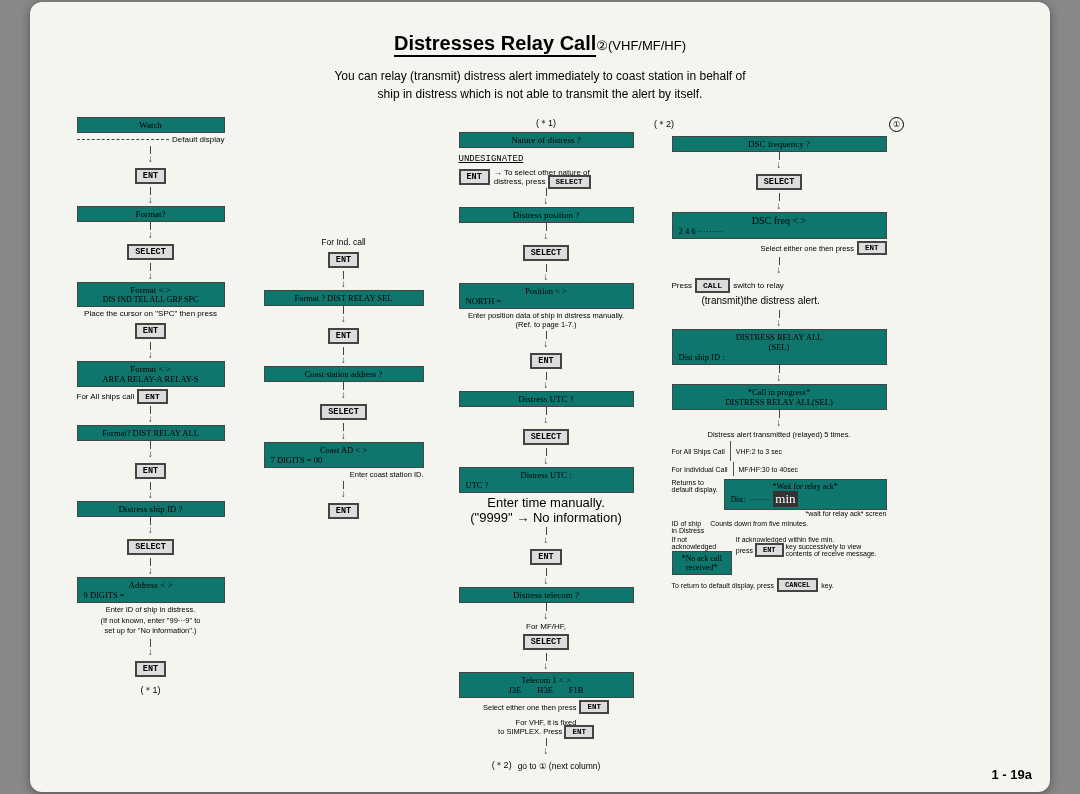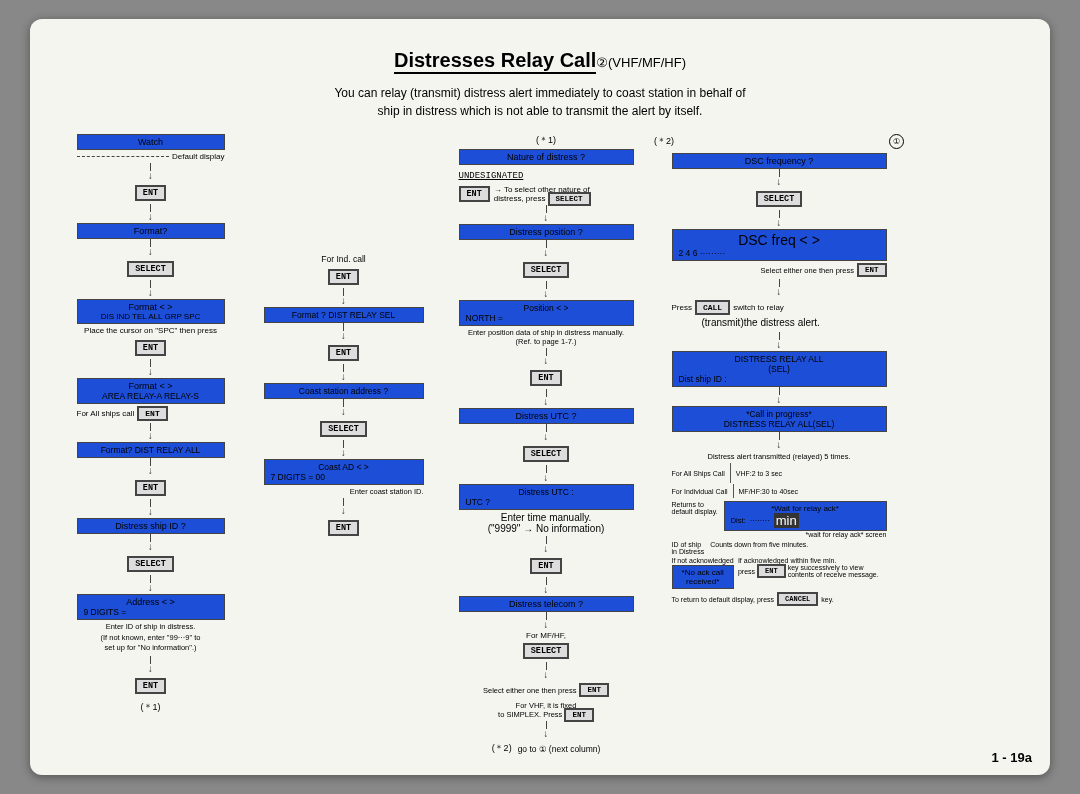--- a/index.html
+++ b/index.html
@@ -68,24 +68,24 @@
       align-items: center;
     }
 
     .fc1 { width: 185px; }
     .fc2 { width: 185px; margin-left: 5px; }
     .fc3 { width: 200px; margin-left: 5px; }
     .fc4 { width: 250px; margin-left: 5px; }
 
     .fbox {
       border: 1px solid #444;
-      background: #1d4ed8;
+      background: #0f766e;
       padding: 2px 6px;
       font-size: 9px;
-      font-family: Liberation Sans, sans-serif;
+      font-family: Liberation Serif, serif;
       text-align: center;
       width: 100%;
     }
     .fbtn {
       border: 2px solid #444;
       background: #ddd;
       padding: 1px 6px;
       font-size: 8.5px;
       font-family: 'Courier New', monospace;
       font-weight: bold;
@@ -292,21 +292,21 @@
       <div class="fa">↓</div>
       <div class="btn-center">
         <span class="fbtn">SELECT</span>
       </div>
       <div class="fv"></div>
       <div class="fa">↓</div>
       <div class="fbox" style="width:175px;">
         <div style="font-size:8.5px;text-align:center;">Distress UTC :</div>
         <div style="font-size:8.5px;text-align:left;">UTC ?</div>
       </div>
-      <div style="font-size:10px;font-family:Arial;text-align:center;width:175px;margin:2px 0;">
+      <div style="font-size:13px;font-family:Arial;text-align:center;width:175px;margin:2px 0;">
         <span>Enter time manually.</span><br>
         <span>("9999" → No information)</span>
       </div>
       <div class="fv"></div>
       <div class="fa">↓</div>
       <div class="btn-center">
         <span class="fbtn">ENT</span>
       </div>
       <div class="fv"></div>
       <div class="fa">↓</div>
@@ -315,20 +315,28 @@
       </div>
       <div class="fv"></div>
       <div class="fa">↓</div>
 
       <div style="font-size:8px;font-family:Arial;text-align:center;">For MF/HF,</div>
       <div class="btn-center">
         <span class="fbtn">SELECT</span>
       </div>
       <div class="fv"></div>
       <div class="fa">↓</div>
+      <div class="fbox" style="width:175px;">
+        <div style="font-size:8.5px;">Telecom 1 &lt;          &gt;</div>
+        <div style="display:flex;gap:16px;justify-content:center;font-size:8.5px;">
+          <span>J3E</span>
+          <span>H3E</span>
+          <span>F1B</span>
+        </div>
+      </div>
 
       <div style="display:flex;align-items:center;gap:3px;font-size:7.5px;font-family:Arial;margin:2px 0;flex-wrap:wrap;justify-content:center;">
         <span>Select either one then press</span>
         <span class="fbtn" style="font-size:7.5px;">ENT</span>
       </div>
 
       <div style="font-size:7.5px;font-family:Arial;text-align:center;margin:2px 0;">
         <span>For VHF, it is fixed</span><br>
         <span>to SIMPLEX.</span>
         <span>Press</span>
@@ -351,21 +359,21 @@
         <span>DSC frequency ?</span>
       </div>
       <div class="fv"></div>
       <div class="fa">↓</div>
       <div class="btn-center">
         <span class="fbtn">SELECT</span>
       </div>
       <div class="fv"></div>
       <div class="fa">↓</div>
       <div class="fbox" style="width:215px;">
-        <div style="font-size:14px;">DSC freq &lt;          &gt;</div>
+        <div style="font-size:10px;">DSC freq &lt;          &gt;</div>
         <div style="font-size:8.5px;text-align:left;">2  4  6  ·········</div>
       </div>
       <div style="font-size:7.5px;font-family:Arial;text-align:right;width:215px;display:flex;align-items:center;gap:3px;justify-content:flex-end;margin:2px 0;">
         <span>Select either one then press</span>
         <span class="fbtn" style="font-size:7.5px;">ENT</span>
       </div>
       <div class="fv"></div>
       <div class="fa">↓</div>
 
 

